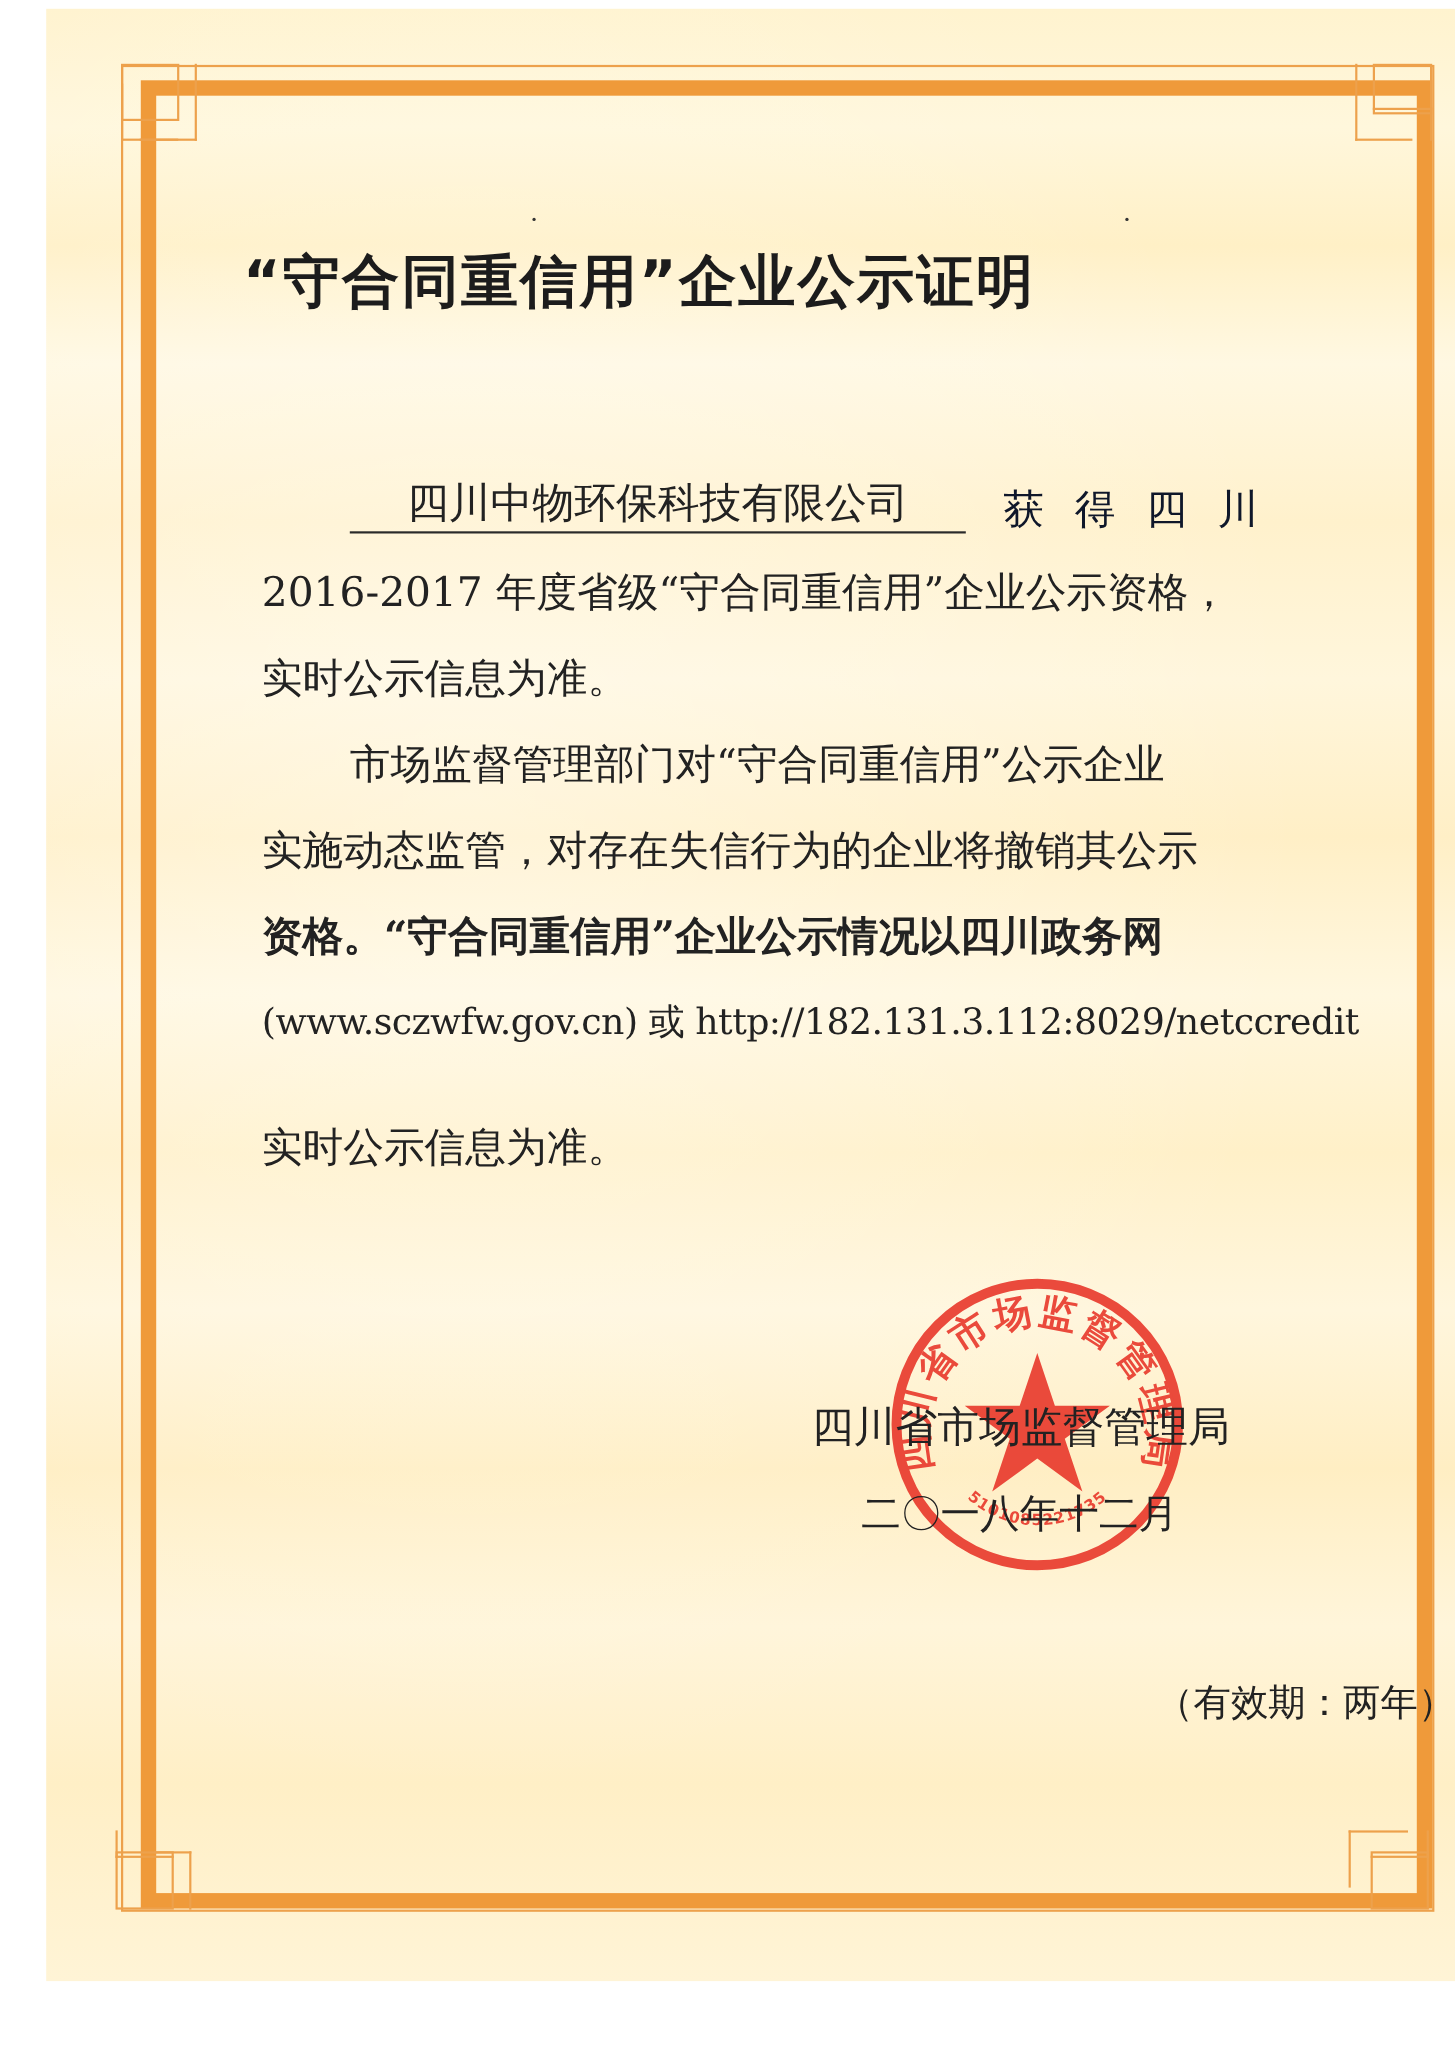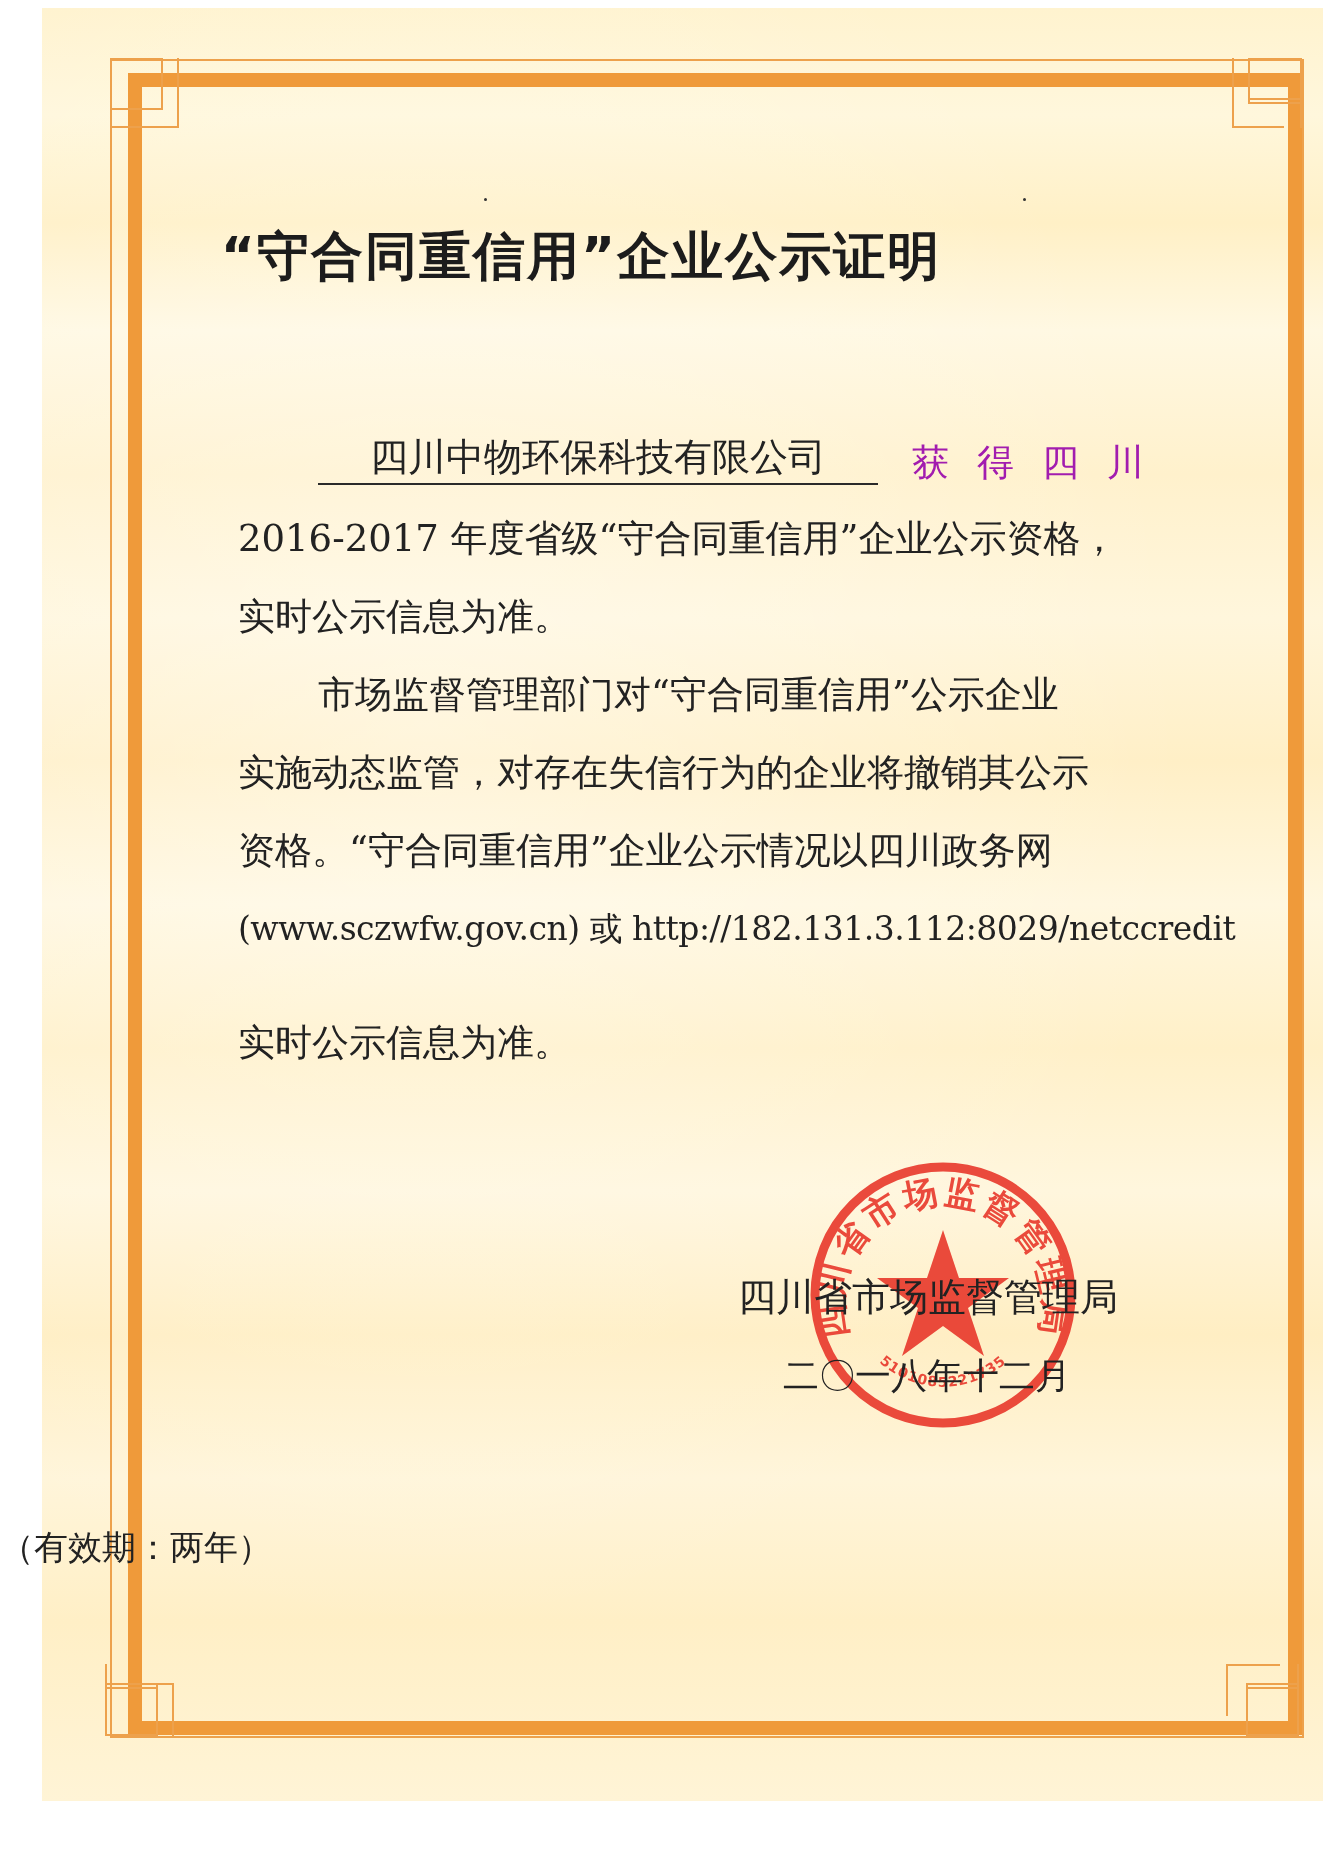--- a/index.html
+++ b/index.html
@@ -48,35 +48,35 @@
     position:absolute; left:318px; top:432px; width:560px;
     font-family:"DejaVu Sans", sans-serif; font-size:38px; color:#222;
     text-align:center;
   }
   .company-underline {
     position:absolute; left:318px; top:483px; width:560px; height:2px;
     background:#2a2a2a;
   }
   .obtained {
     position:absolute; left:912px; top:438px;
-    font-family:"DejaVu Serif", serif; font-size:37px; color:#a21caf;
+    font-family:"DejaVu Serif", serif; font-size:37px; color:#0f172a;
     letter-spacing:28px;
   }
   .sig-org {
     position:absolute; left:738px; top:1272px;
     font-family:"DejaVu Sans", sans-serif; font-size:38px; color:#222;
     z-index:3;
   }
   .sig-date {
     position:absolute; left:783px; top:1352px;
     font-family:"DejaVu Sans", sans-serif; font-size:36px; color:#222;
     z-index:3;
   }
   .validity {
-    position:absolute; left:0; width:1323px; top:1525px; text-align:left;
+    position:absolute; left:0; width:1323px; top:1525px; text-align:right;
     font-family:"DejaVu Serif", serif; font-size:34px; color:#222;
   }
   .seal { position:absolute; left:808px; top:1160px; width:270px; height:270px; z-index:2; opacity:0.9; }
   .dot { position:absolute; width:3px; height:3px; background:#333; border-radius:50%; }
 </style>
 </head>
 <body>
 
 <div class="paper"></div>
 
@@ -109,21 +109,21 @@
 <div class="obtained">获得四川</div>
 
 <div class="body-text" style="top:0;">
   <div class="line" style="top:500px;">2016-2017 年度省级“守合同重信用”企业公示资格，</div>
   <div class="line" style="top:578px;">实时公示信息为准。</div>
 </div>
 
 <div class="body-text" style="top:0;">
   <div class="line" style="top:656px;left:80px;">市场监督管理部门对“守合同重信用”公示企业</div>
   <div class="line" style="top:734px;">实施动态监管，对存在失信行为的企业将撤销其公示</div>
-  <div class="line" style="top:812px;">资格。“守合同重信用”企业公示情况以四川政务网</div>
+  <div class="line" style="top:812px;font-weight:bold;">资格。“守合同重信用”企业公示情况以四川政务网</div>
   <div class="line" style="top:890px;font-size:33px;letter-spacing:-0.5px;text-align:center;">(www.sczwfw.gov.cn) 或 http://182.131.3.112:8029/netccredit</div>
   <div class="line" style="top:1004px;">实时公示信息为准。</div>
 </div>
 
 <svg class="seal" viewBox="0 0 270 270">
   <circle cx="135" cy="135" r="128" fill="none" stroke="#e8382b" stroke-width="9"></circle>
   <defs>
     <path id="sealArc" d="M 40 175 A 100 100 0 1 1 230 175"></path>
     <path id="sealArcBottom" d="M 60 190 A 95 95 0 0 0 210 190"></path>
   </defs>

